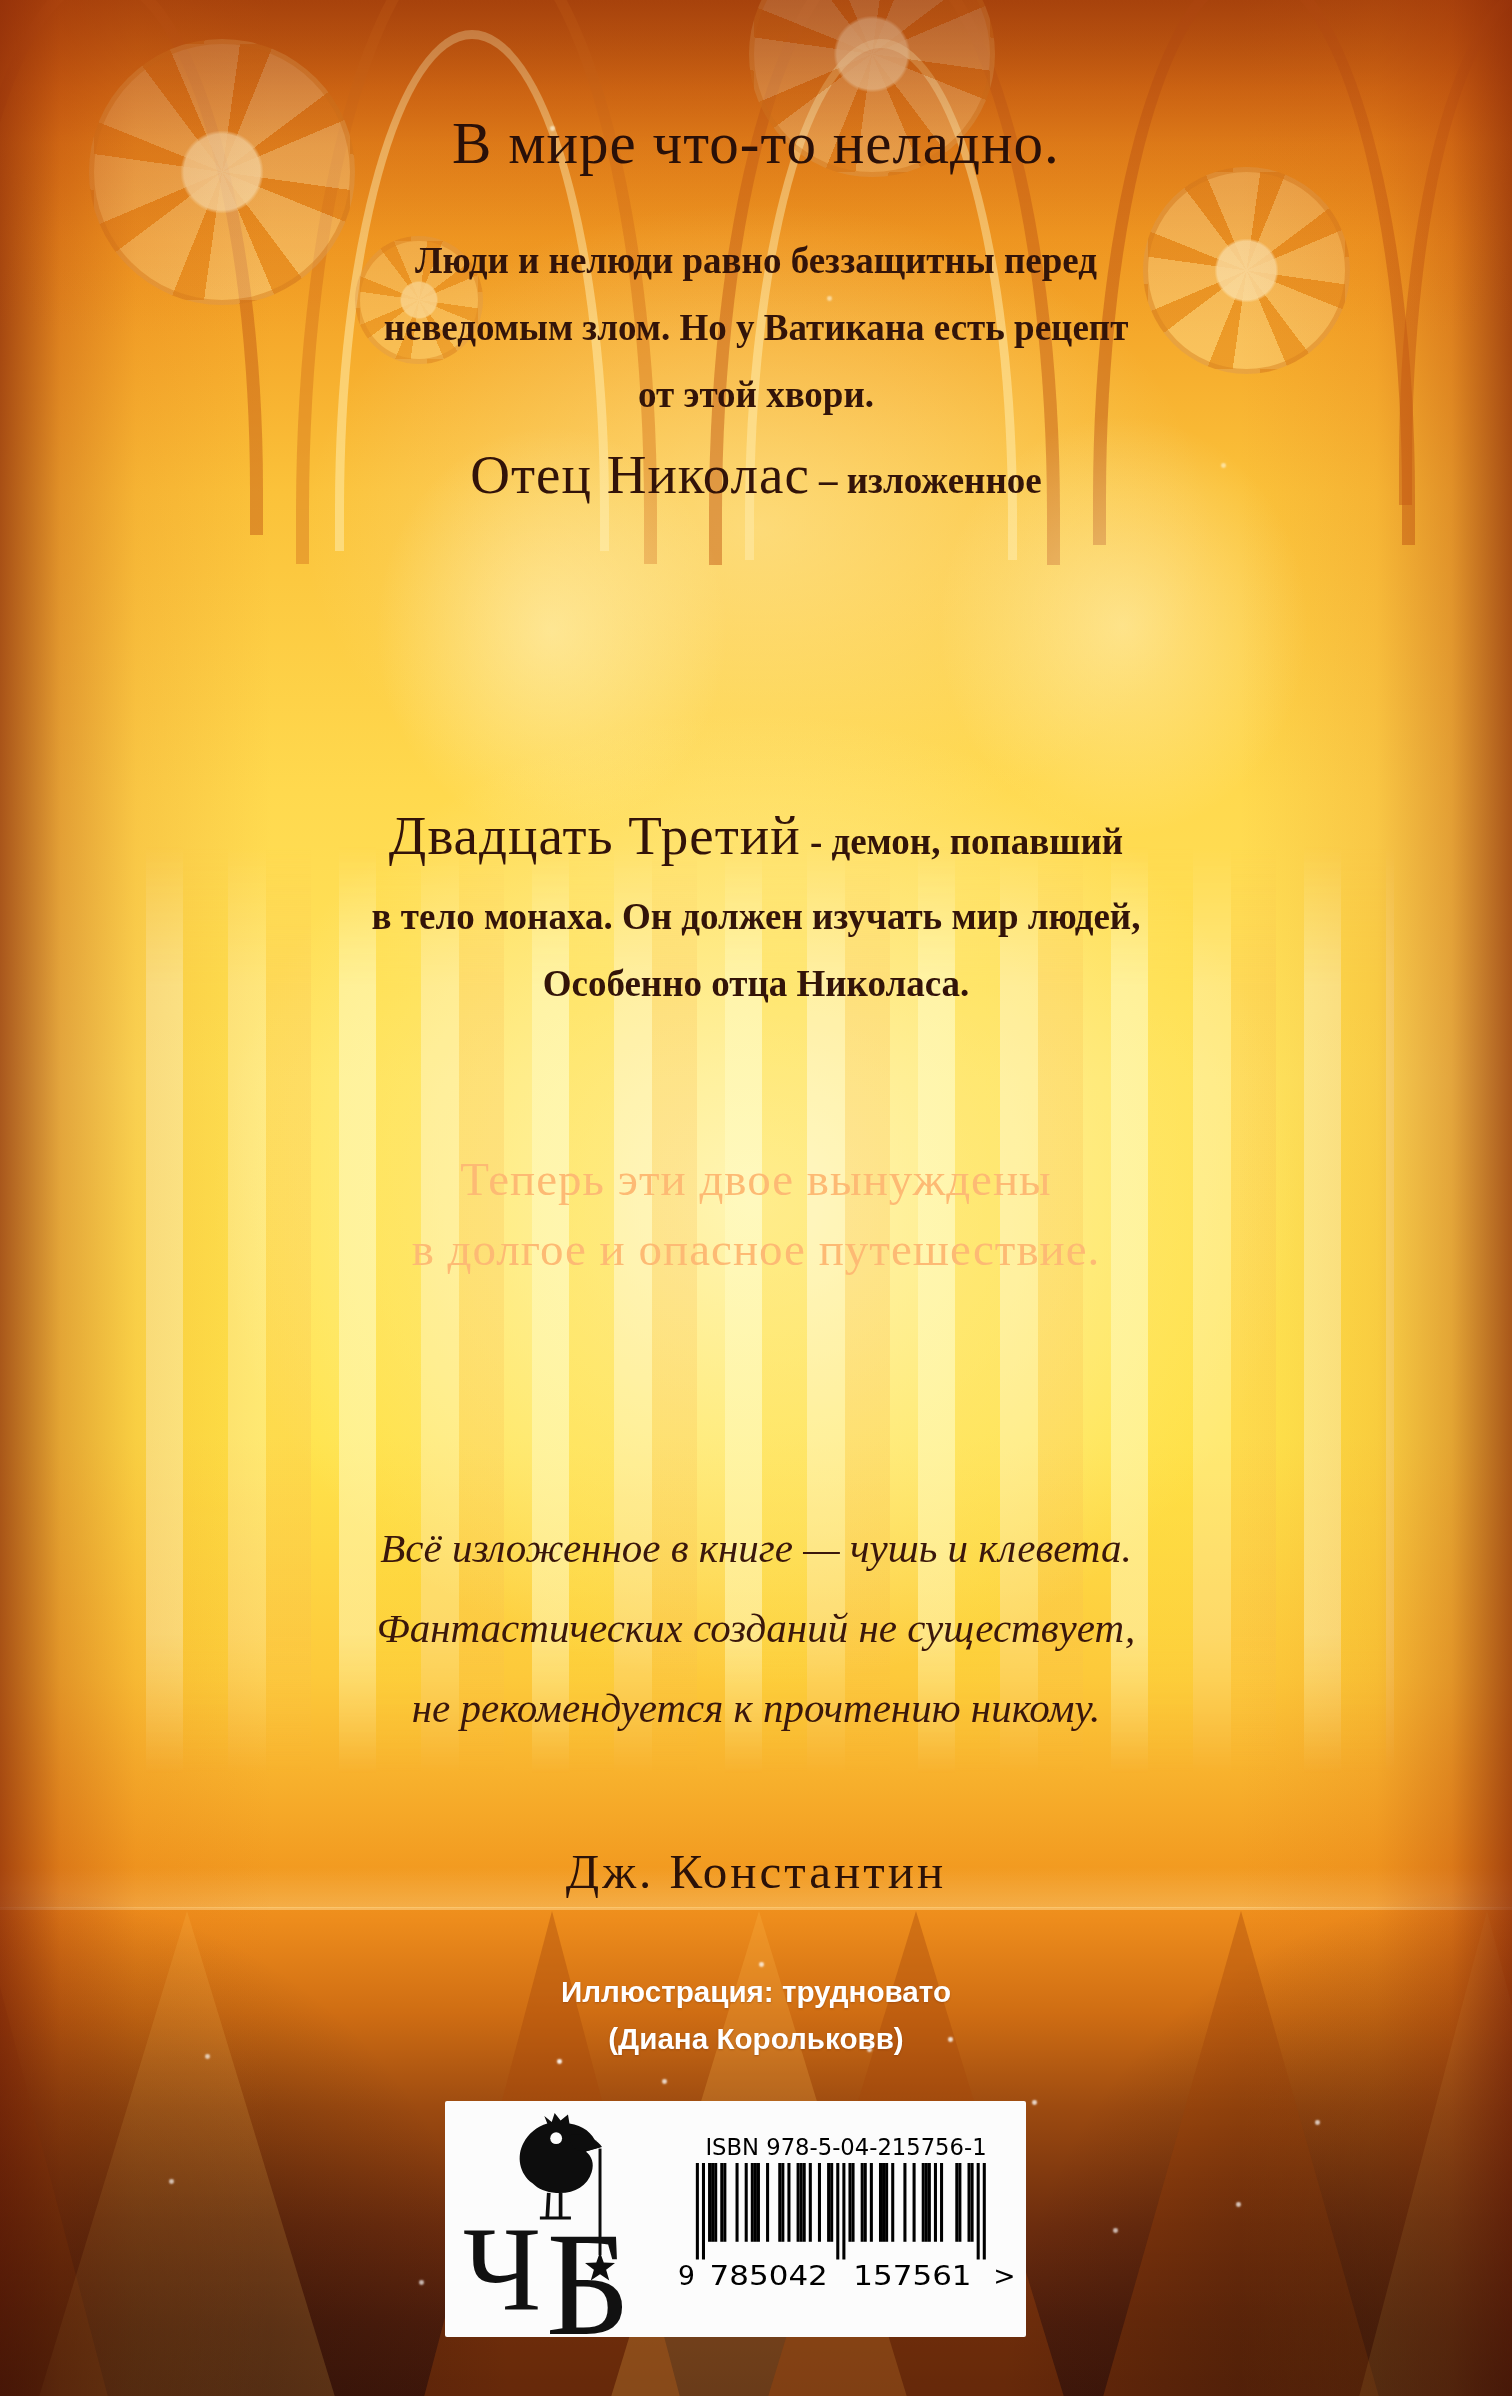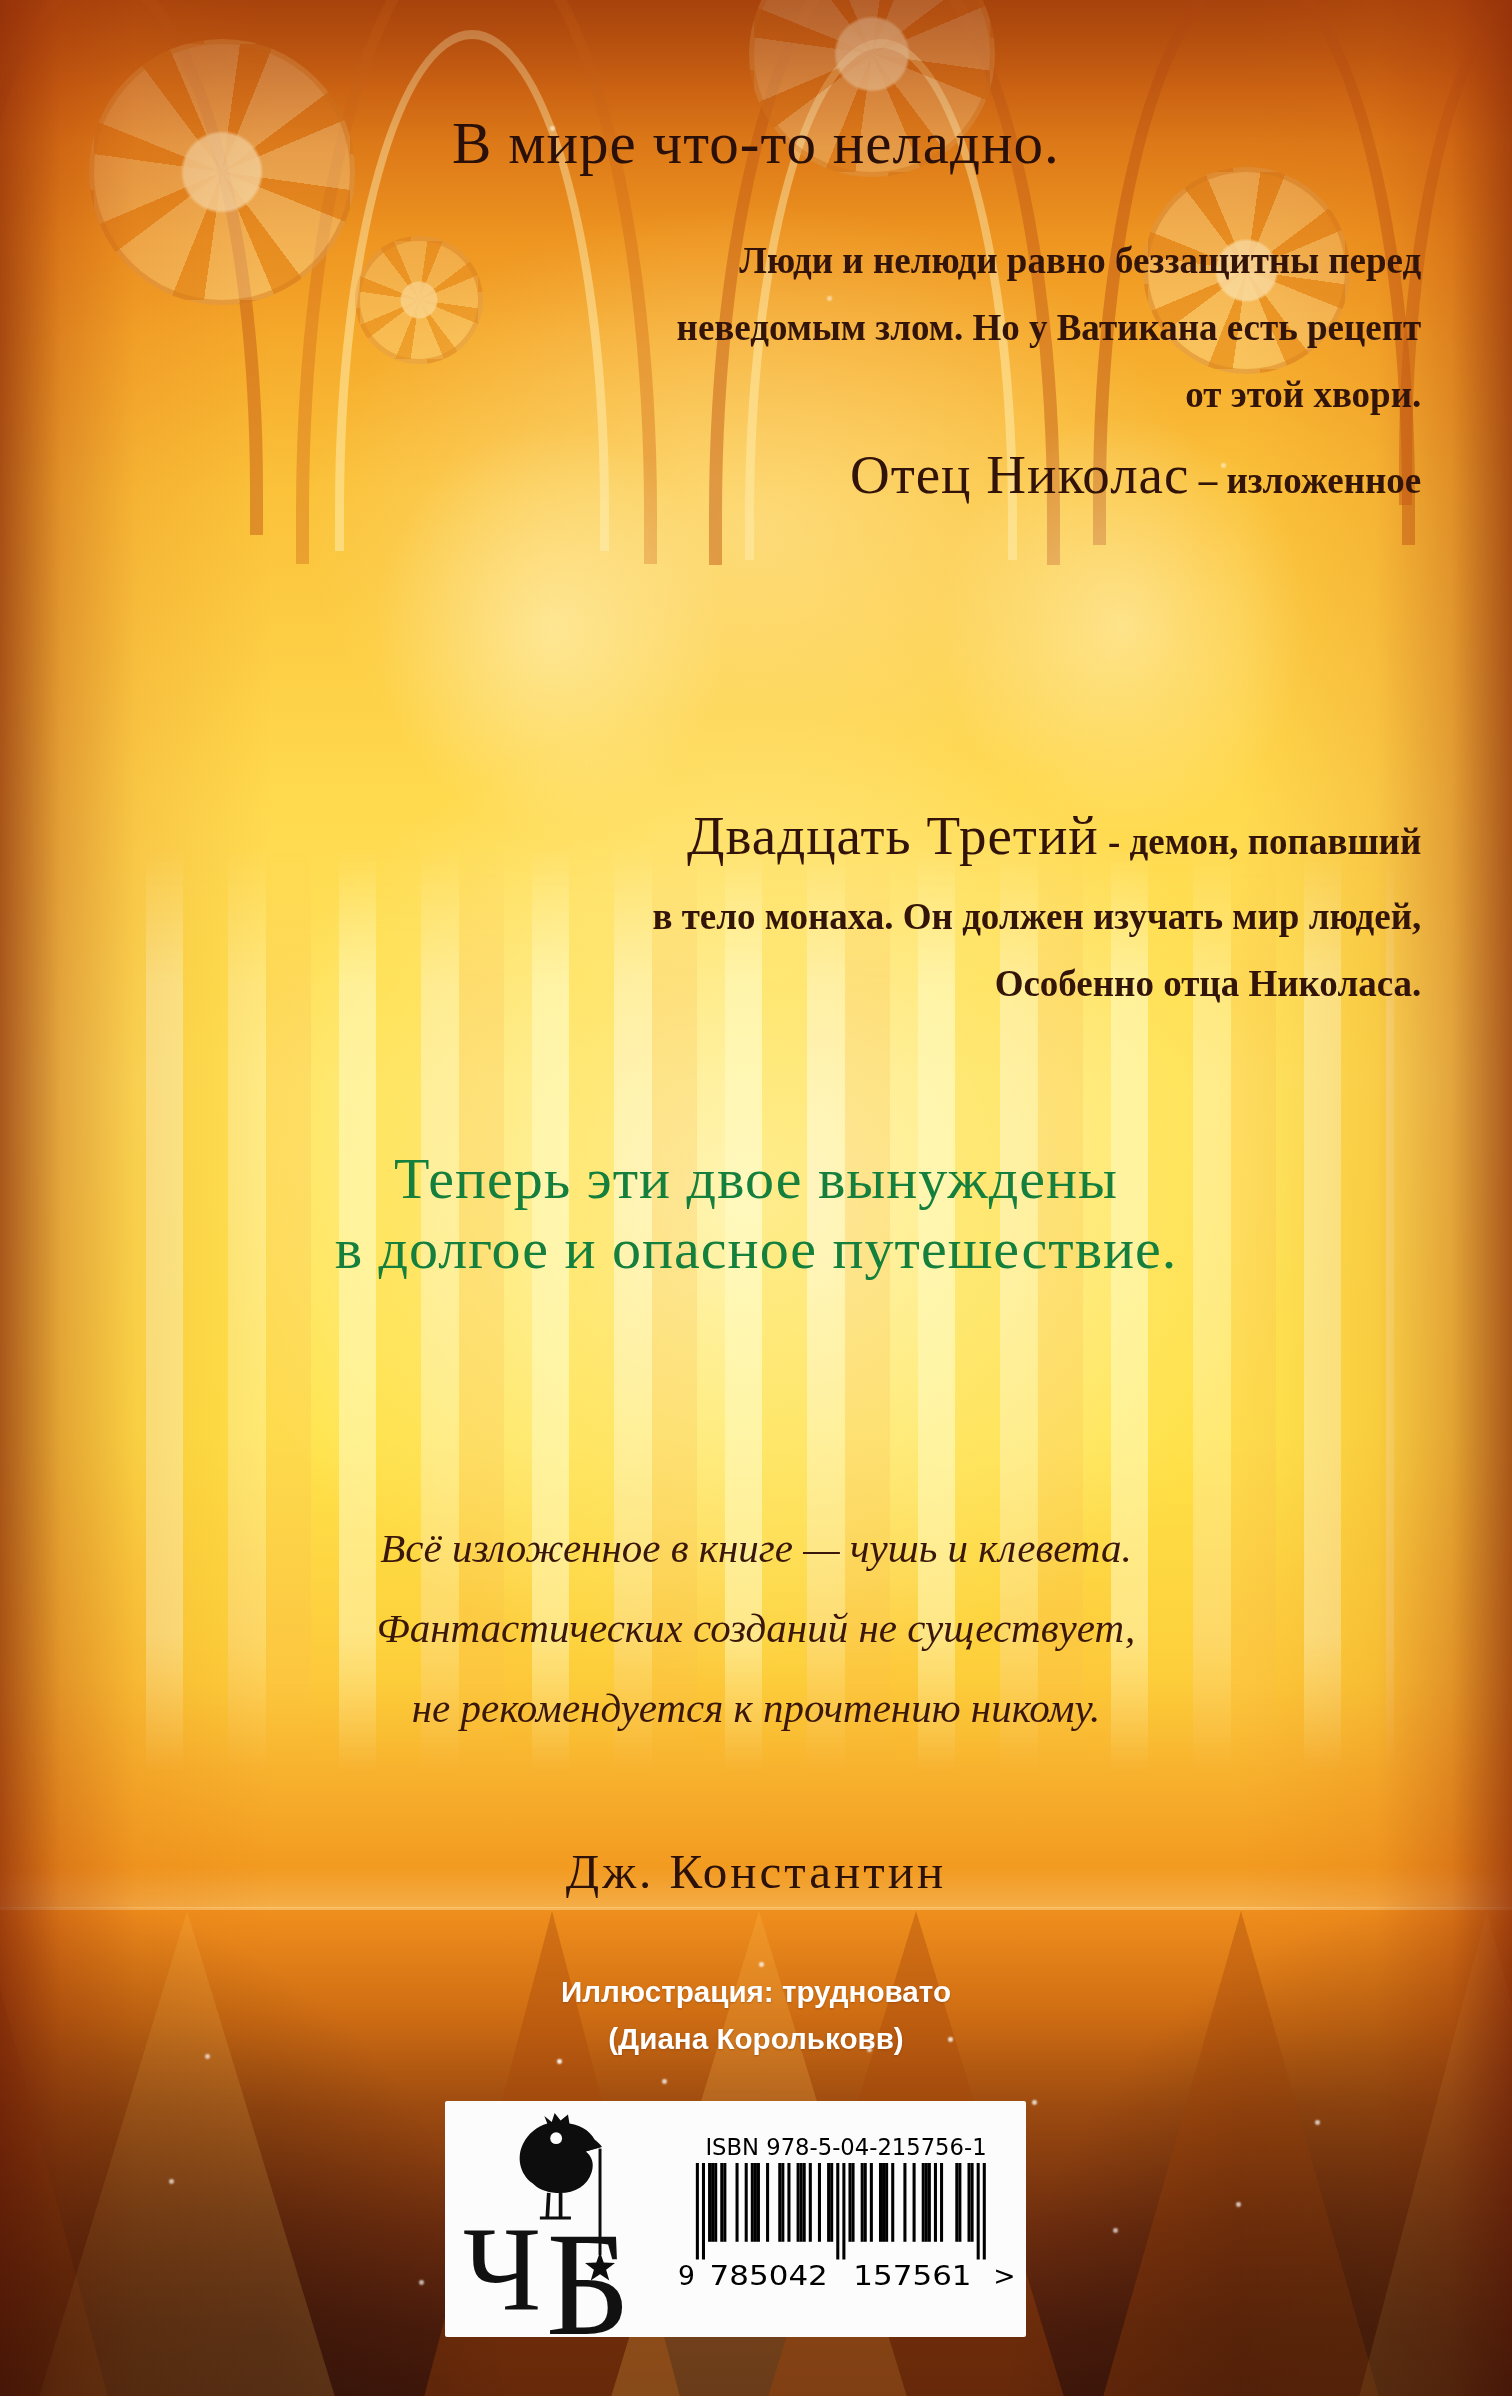--- a/index.html
+++ b/index.html
@@ -49,25 +49,25 @@
           867px 2047px 2px 0 rgba(255,255,255,.9), 948px 2037px 2px 0 rgba(255,255,255,.85),
           1032px 2100px 2px 0 rgba(255,255,255,.8), 1236px 2202px 2px 0 rgba(255,255,255,.75),
           169px 2179px 2px 0 rgba(255,255,255,.7), 419px 2280px 2px 0 rgba(255,255,255,.7),
           759px 1962px 2px 0 rgba(255,255,255,.8), 1315px 2120px 2px 0 rgba(255,255,255,.75),
           205px 2054px 2px 0 rgba(255,255,255,.7), 1113px 2228px 2px 0 rgba(255,255,255,.7),
           601px 2147px 2px 0 rgba(255,255,255,.75), 550px 126px 2px 0 rgba(255,252,230,.7),
           827px 296px 2px 0 rgba(255,252,230,.6), 1221px 463px 2px 0 rgba(255,252,230,.6);}
 
   .para{position:absolute;left:6%;width:88%;text-align:center;color:#2f1309;}
   .title{top:109px;font-size:59px;line-height:69px;font-weight:400;color:#2a1008;letter-spacing:1px;}
-  .bold-para{font-weight:700;font-size:37px;line-height:67px;color:#331409;text-align:right;}
+  .bold-para{font-weight:700;font-size:37px;line-height:67px;color:#331409;}
   .bold-para .line{height:67px;}
   .lead{font-weight:400;font-size:55px;letter-spacing:1px;color:#321309;}
   .gap-after{margin-bottom:13.8px;}
-  .elegant{font-weight:400;font-size:58px;line-height:70px;letter-spacing:1px;color:#15803d;}
+  .elegant{font-weight:400;font-size:47px;line-height:70px;letter-spacing:1px;color:#fdba74;}
   .italic-para{font-style:italic;font-weight:500;font-size:41px;line-height:80px;color:#3a170b;}
   .signature{top:1842px;font-size:49px;line-height:59px;font-weight:400;letter-spacing:3px;color:#2c1208;}
   .credit{top:1968px;font-family:"Liberation Sans",sans-serif;font-weight:700;font-size:29.6px;
           line-height:47px;color:#ffffff;text-shadow:0 1px 2px rgba(120,50,10,.4);}
 
   .pub-box{position:absolute;left:445px;top:2101px;width:581px;height:236px;background:#fcfcfc;border-radius:2px;}
   .logo-svg{position:absolute;left:17.7px;top:5.9px;}
   .isbn-wrap{position:absolute;left:231px;top:33px;width:340px;}
   .isbn-label{font-family:"DejaVu Sans","Liberation Sans",sans-serif;font-size:22.7px;color:#000;
           text-align:center;white-space:nowrap;margin:0 0 3px 0;}

